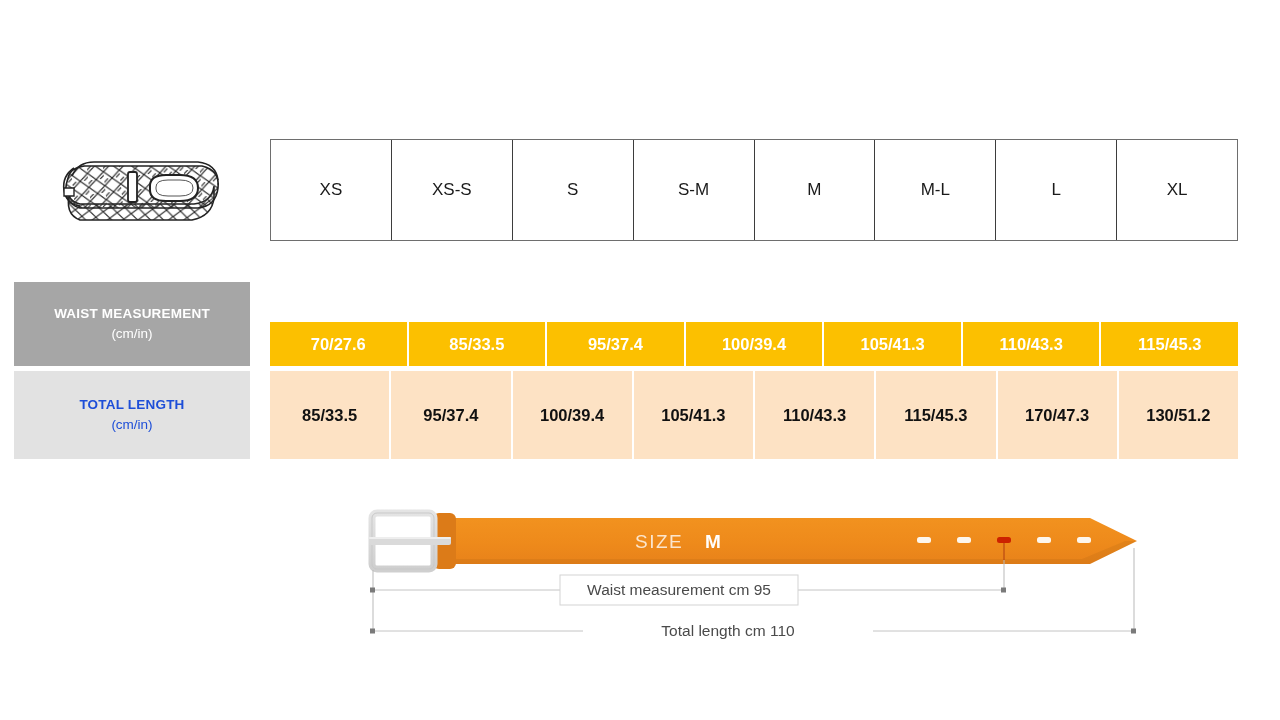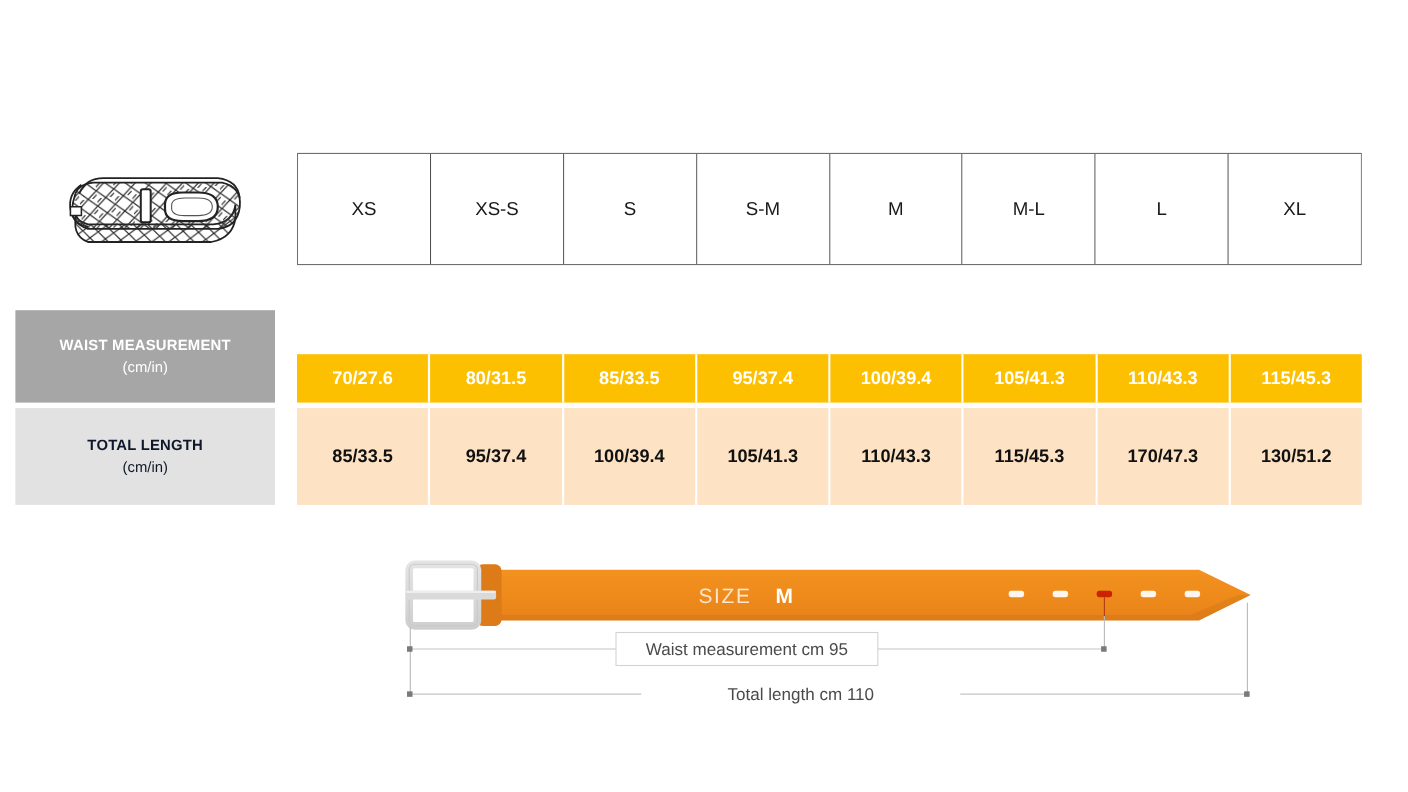--- a/index.html
+++ b/index.html
@@ -53,21 +53,21 @@
     display: flex; flex-direction: column;
     align-items: center; justify-content: center;
     text-align: center; line-height: 1.45;
   }
   .label-waist {
     top: 282px; height: 84px;
     background: #a6a6a6; color: #ffffff;
   }
   .label-length {
     top: 371px; height: 88px;
-    background: #e2e2e2; color: #0f172a;
+    background: #e2e2e2; color: #1d4ed8;
   }
   .label-block .l1 { font-size: 13.5px; font-weight: bold; letter-spacing: .2px; }
   .label-block .l2 { font-size: 13.5px; font-weight: normal; }
 
   
   .belt-diagram {
     position: absolute; left: 355px; top: 500px;
     width: 800px; height: 160px;
   }
 </style>
@@ -116,21 +116,20 @@
     <div class="hcell">XL</div>
   </div>
 
   <div class="label-block label-waist">
     <div class="l1">WAIST MEASUREMENT</div>
     <div class="l2">(cm/in)</div>
   </div>
 
   <div class="row-waist">
     <div class="dcell">70/27.6</div>
-    <div class="dcell">80/31.5</div>
     <div class="dcell">85/33.5</div>
     <div class="dcell">95/37.4</div>
     <div class="dcell">100/39.4</div>
     <div class="dcell">105/41.3</div>
     <div class="dcell">110/43.3</div>
     <div class="dcell">115/45.3</div>
   </div>
 
   <div class="label-block label-length">
     <div class="l1">TOTAL LENGTH</div>

